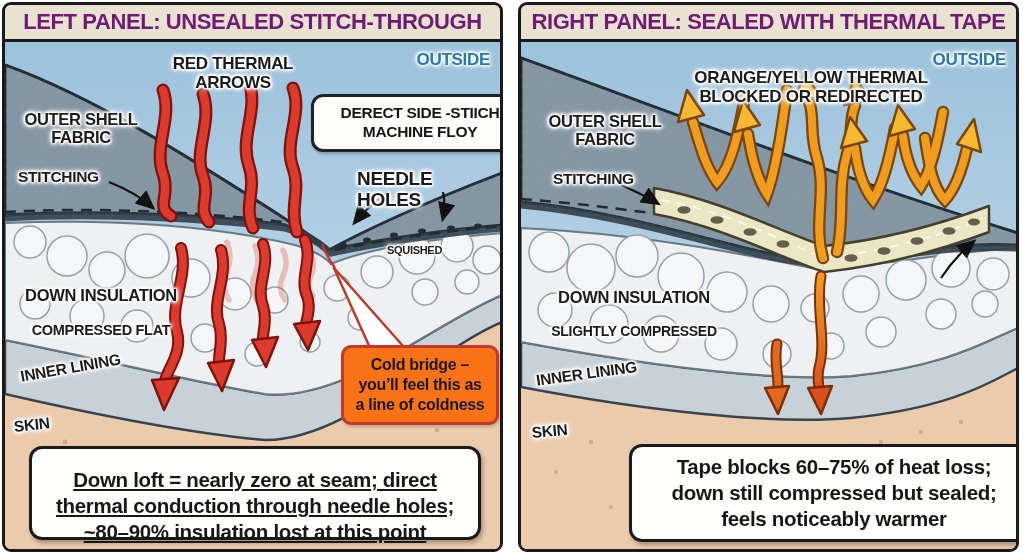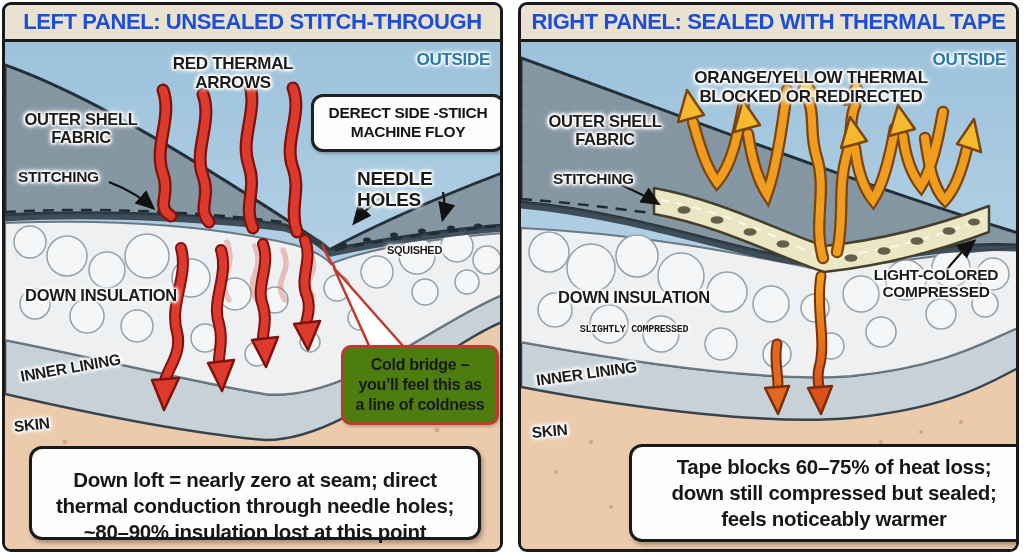--- a/index.html
+++ b/index.html
@@ -9,56 +9,56 @@
   }
   .panel{
     position:absolute;top:2px;width:495px;height:544px;
     border:3px solid #1a1a1a;border-radius:9px;overflow:hidden;background:#a9cde2;
   }
   .panel.left{left:2px;}
   .panel.right{left:518px;}
   .titlebar{
     height:34px;background:#e9e2d0;border-bottom:3px solid #1a1a1a;
     display:flex;align-items:center;justify-content:center;
-    font-weight:800;font-size:22px;letter-spacing:-0.4px;color:#1d4ed8;white-space:nowrap;
+    font-weight:800;font-size:22px;letter-spacing:-0.4px;color:#701a75;white-space:nowrap;
   }
   .scene{position:relative;width:495px;height:507px;}
   .scene > svg{position:absolute;left:0;top:0;width:100%;height:100%;}
   .lbl{
     position:absolute;font-weight:700;color:#1b1b1b;line-height:1.12;
     letter-spacing:-0.3px;white-space:pre-line;
     text-shadow:0 0 3px #fff,0 0 3px #fff,0 0 6px #fff,0 0 6px #fff,
       1px 1px 3px #fff,-1px -1px 3px #fff,1px -1px 3px #fff,-1px 1px 3px #fff;
   }
   .lbl.center{text-align:center;}
   .outside{
     position:absolute;top:8px;right:10px;font-weight:800;font-size:17px;color:#2878ad;
     letter-spacing:-0.3px;
     text-shadow:0 0 3px #fff,0 0 4px #fff,0 0 6px #fff,1px 1px 3px #fff,-1px -1px 3px #fff;
   }
   .notebox{
     position:absolute;left:306px;top:52px;width:180px;background:#fdfdfb;
-    border:3px solid #222;border-radius:12px;padding:7px 4px;
+    border:3px solid #222;border-radius:12px;padding:7px 16px;
     font-weight:700;font-size:15.5px;line-height:1.22;text-align:center;color:#151515;
     letter-spacing:-0.3px;white-space:pre-line;box-shadow:1px 2px 3px rgba(0,0,0,.25);
   }
   .callout{
-    position:absolute;left:336px;top:303px;width:146px;background:#4d7c0f;
+    position:absolute;left:336px;top:303px;width:146px;background:#f97316;
     border:3px solid #c0392b;border-radius:10px;padding:7px 3px;
     font-weight:600;font-size:16px;line-height:1.25;text-align:center;color:#191919;
     letter-spacing:-0.3px;white-space:pre-line;box-shadow:1px 2px 3px rgba(0,0,0,.2);
   }
   .caption{
     position:absolute;background:#fefefc;border:3px solid #1a1a1a;border-radius:13px;
     display:flex;align-items:center;justify-content:center;text-align:center;
     font-size:20.5px;font-weight:600;line-height:1.28;color:#171717;
     letter-spacing:-0.3px;white-space:pre-line;box-shadow:2px 3px 4px rgba(0,0,0,.3);
   }
   .caption .lead{font-weight:800;}
-  .panel.left .caption{left:24px;top:404px;width:446px;height:88px;}
+  .panel.left .caption{left:24px;top:404px;width:446px;height:88px;text-decoration:underline;}
   .panel.right .caption{left:60px;top:402px;width:404px;height:92px;margin-left:48px;}
   .rot{transform-origin:left top;}
 </style>
 </head>
 <body>
 
 <div class="panel left">
   <div class="titlebar">LEFT PANEL: UNSEALED STITCH-THROUGH</div>
   <div class="scene">
 
@@ -213,20 +213,21 @@
     <div class="lbl center" style="left:158px;top:12px;width:140px;font-size:17px;">RED THERMAL
 ARROWS</div>
     <div class="notebox">DERECT SIDE -STIICH
 MACHINE FLOY</div>
     <div class="lbl center" style="left:18px;top:68px;width:116px;font-size:16.5px;">OUTER SHELL
 FABRIC</div>
     <div class="lbl" style="left:13px;top:126px;font-size:15.5px;">STITCHING</div>
     <div class="lbl" style="left:352px;top:126px;font-size:19px;">NEEDLE HOLES</div>
     <div class="lbl center" style="left:10px;top:226px;width:172px;">
       <span style="font-size:16.5px;display:block;">DOWN INSULATION</span>
+      <span style="font-size:14.5px;display:block;">COMPRESSED FLAT</span>
     </div>
     <div class="lbl" style="left:382px;top:202px;font-size:11px;">SQUISHED</div>
     <div class="lbl rot" style="left:14px;top:326px;font-size:15.5px;transform:rotate(-10deg);">INNER LINING</div>
     <div class="lbl rot" style="left:8px;top:376px;font-size:15.5px;transform:rotate(-6deg);">SKIN</div>
     <div class="callout">Cold bridge –
 you’ll feel this as
 a line of coldness</div>
     <div class="caption">
       <div>
         <span class="lead">Down loft</span><span> = nearly zero at seam; direct
@@ -392,24 +393,22 @@
     </svg>
 
     <div class="outside">OUTSIDE</div>
     <div class="lbl center" style="left:168px;top:6px;width:244px;font-size:17px;margin-top:20px;">ORANGE/YELLOW THERMAL
 BLOCKED OR REDIRECTED</div>
     <div class="lbl center" style="left:26px;top:70px;width:116px;font-size:16.5px;">OUTER SHELL
 FABRIC</div>
     <div class="lbl" style="left:32px;top:128px;font-size:15.5px;">STITCHING</div>
     <div class="lbl center" style="left:14px;top:228px;width:198px;">
       <span style="font-size:16.5px;display:block;">DOWN INSULATION</span>
-      <span style="font-size:10px;display:block;font-family:Liberation Mono, monospace;">SLIGHTLY COMPRESSED</span>
+      <span style="font-size:14px;display:block;">SLIGHTLY COMPRESSED</span>
     </div>
-    <div class="lbl center" style="left:340px;top:224px;width:150px;font-size:15.5px;">LIGHT-COLORED
-COMPRESSED</div>
     <div class="lbl rot" style="left:14px;top:330px;font-size:15.5px;transform:rotate(-8deg);">INNER LINING</div>
     <div class="lbl rot" style="left:10px;top:382px;font-size:15.5px;transform:rotate(-5deg);">SKIN</div>
     <div class="caption">
       <div>Tape blocks 60–75% of heat loss;
 down still compressed but sealed;
 feels noticeably warmer</div>
     </div>
   </div>
 </div>
 

